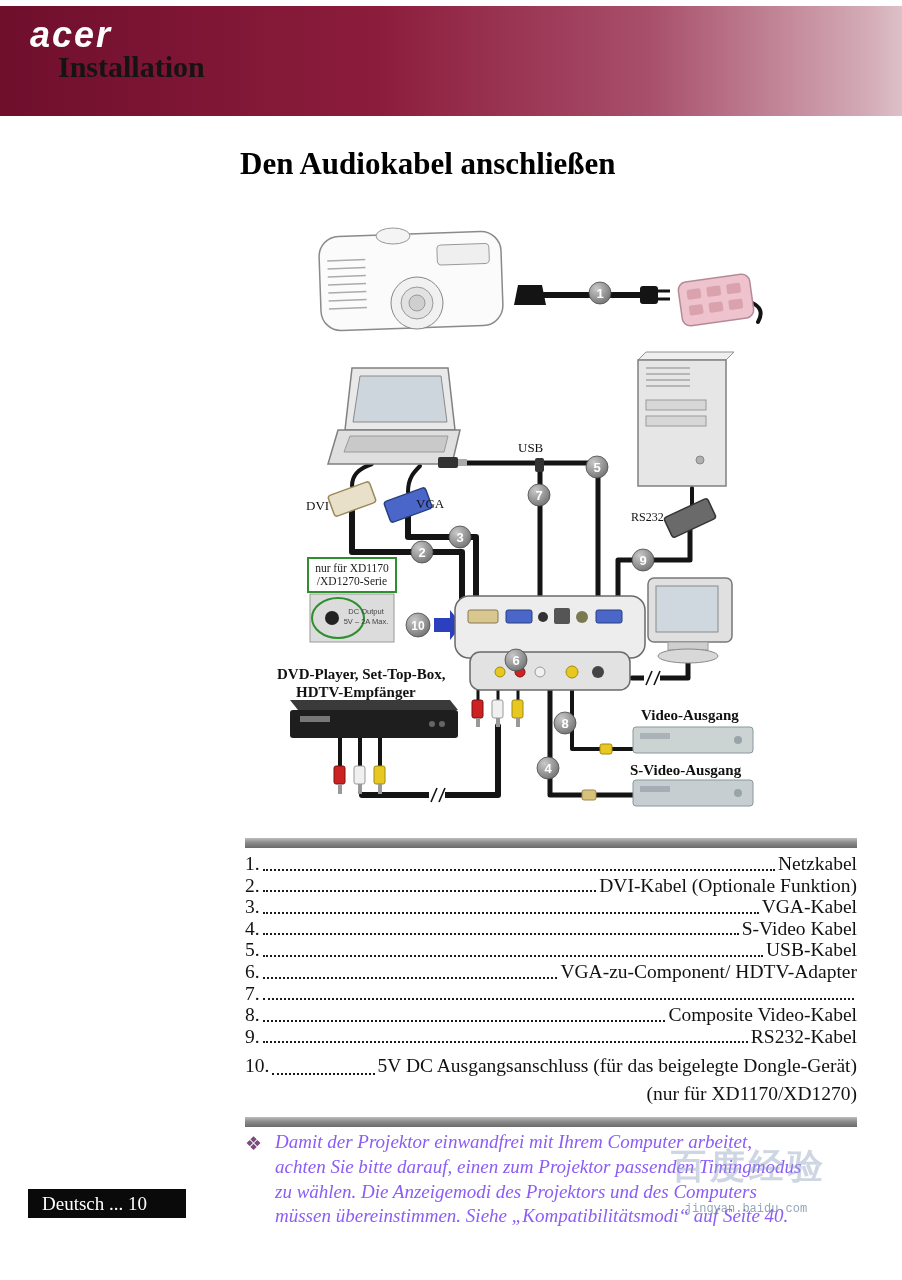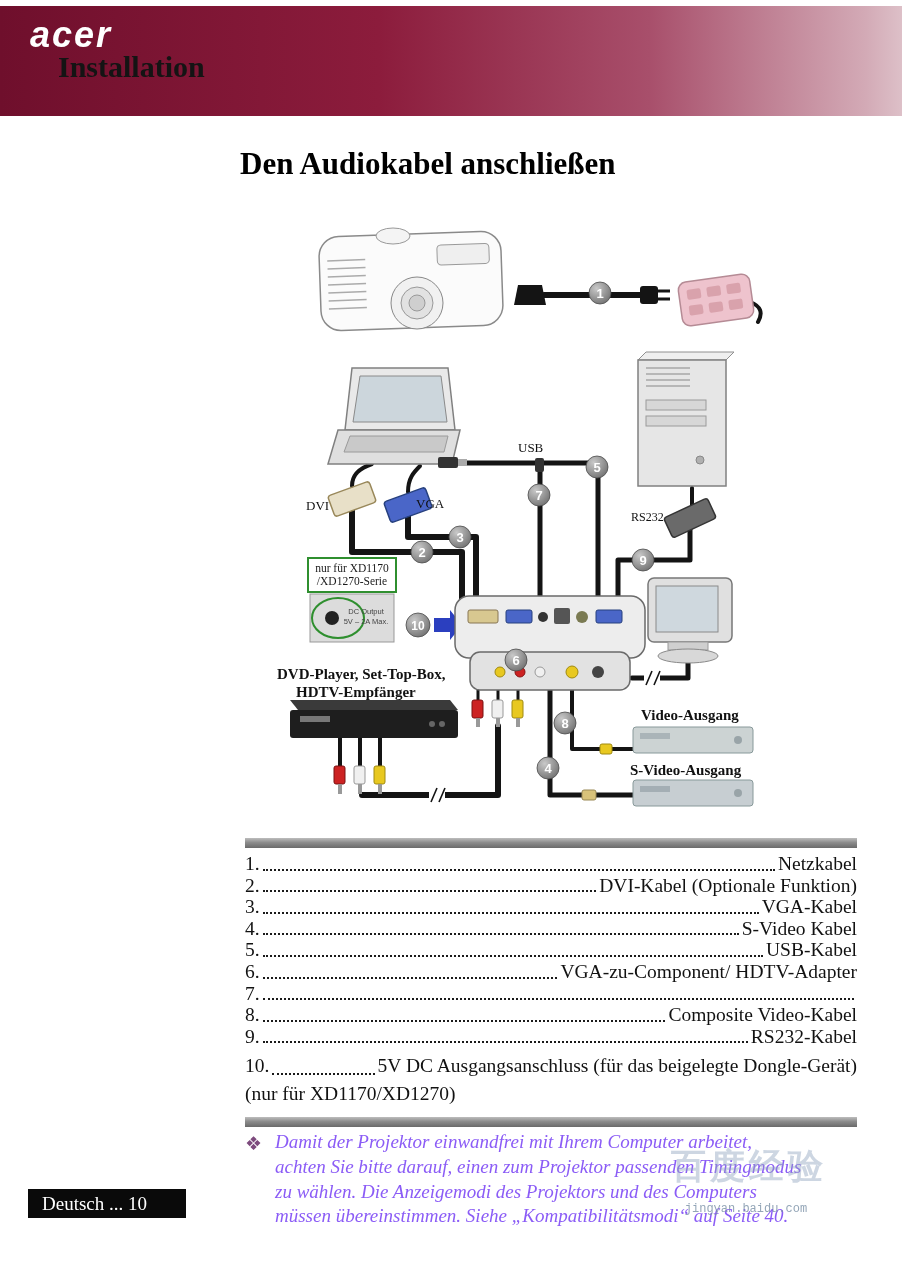--- a/index.html
+++ b/index.html
@@ -31,21 +31,21 @@
   .bar-top{top:838px;}
   .bar-bottom{top:1117px;}
 
   
   .cable-list{position:absolute;left:245px;top:853px;width:612px;font-size:19.5px;color:#121212;}
   .row{display:flex;align-items:baseline;height:21.6px;}
   .row .num{flex:none;}
   .row .dots{flex:1 1 auto;margin:0 3px;border-bottom:2px dotted #1a1a1a;align-self:flex-end;margin-bottom:4px;min-width:8px;}
   .row .lbl{flex:none;white-space:nowrap;}
   .row-10{margin-top:8px;height:24px;}
-  .item10-note{margin-top:4px;text-align:left;height:24px;}
+  .item10-note{margin-top:4px;text-align:right;height:24px;}
 
   
   .note{position:absolute;left:245px;top:1130px;width:616px;display:flex;}
   .note .bullet{flex:none;width:30px;font-size:19px;color:#7d4a7d;padding-top:2px;}
   .note-lines{flex:1;}
   .note-lines div{font-style:italic;font-size:19px;line-height:24.8px;color:#8b5cf6;}
 
   
   .footer-tab{position:absolute;left:28px;top:1189px;width:158px;height:29px;background:#0a0a0a;
     color:#ffffff;font-size:19px;display:flex;align-items:center;padding-left:14px;box-sizing:border-box;}

